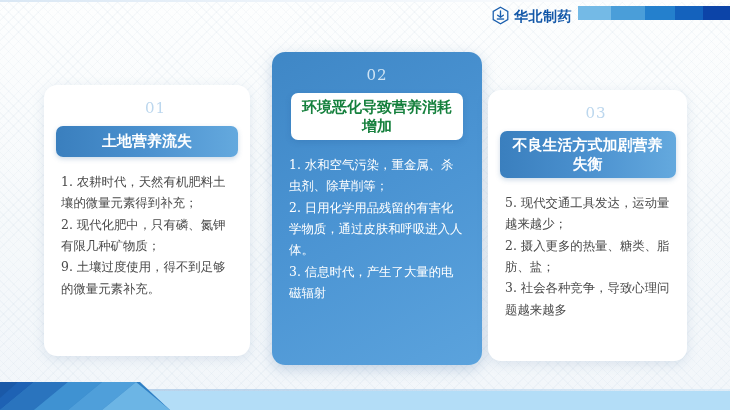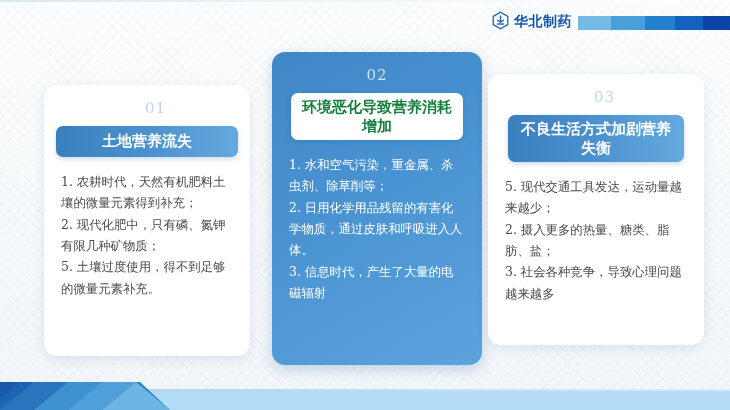--- a/index.html
+++ b/index.html
@@ -70,21 +70,21 @@
   }
   .ribbon svg { display: block; }
 
   
   .header {
     position: absolute;
     top: 6px;
     right: 0;
     height: 24px;
     display: flex;
-    align-items: flex-end;
+    align-items: flex-start;
   }
   .logo-wrap {
     display: flex;
     align-items: center;
     gap: 4px;
     margin-right: 6px;
   }
   .logo-mark {
     width: 19px;
     height: 19px;
@@ -120,21 +120,21 @@
     background: #ffffff;
     box-shadow: 0 3px 12px rgba(90,130,170,0.17);
   }
   .card-dark {
     background: linear-gradient(150deg, #3f87c6 0%, #4a93d2 45%, #5ba3dd 100%);
     box-shadow: 0 4px 14px rgba(60,110,165,0.28);
   }
 
   #card1 { left: 44px;  top: 85px;  width: 206px; height: 271px; }
   #card2 { left: 272px; top: 52px;  width: 210px; height: 313px; }
-  #card3 { left: 488px; top: 74px;  width: 216px; height: 271px; }
+  #card3 { left: 488px; top: 90px;  width: 199px; height: 271px; }
 
   .card-num {
     text-align: center;
     font-size: 15px;
     letter-spacing: 1px;
     margin-top: 14px;
     font-family: "DejaVu Serif", "Liberation Serif", serif;
   }
   .num-light { color: #bcd7ee; padding-left: 17px; }
   .num-dark  { color: #cfe4f4; }
@@ -203,21 +203,21 @@
       <span class="hb5"></span>
     </div>
   </div>
 
   <div class="card card-light" id="card1">
     <div class="card-num num-light">01</div>
     <div class="title-pill pill-blue">土地营养流失</div>
     <div class="card-body body-light">
       <p>1. 农耕时代，天然有机肥料土壤的微量元素得到补充；</p>
       <p>2. 现代化肥中，只有磷、氮钾有限几种矿物质；</p>
-      <p>5. 土壤过度使用，得不到足够的微量元素补充。</p>
+      <p>9. 土壤过度使用，得不到足够的微量元素补充。</p>
     </div>
   </div>
 
   <div class="card card-dark" id="card2">
     <div class="card-num num-dark">02</div>
     <div class="title-pill pill-white">环境恶化导致营养消耗增加</div>
     <div class="card-body body-dark">
       <p>1. 水和空气污染，重金属、杀虫剂、除草削等；</p>
       <p>2. 日用化学用品残留的有害化学物质，通过皮肤和呼吸进入人体。</p>
       <p>3. 信息时代，产生了大量的电磁辐射</p>

